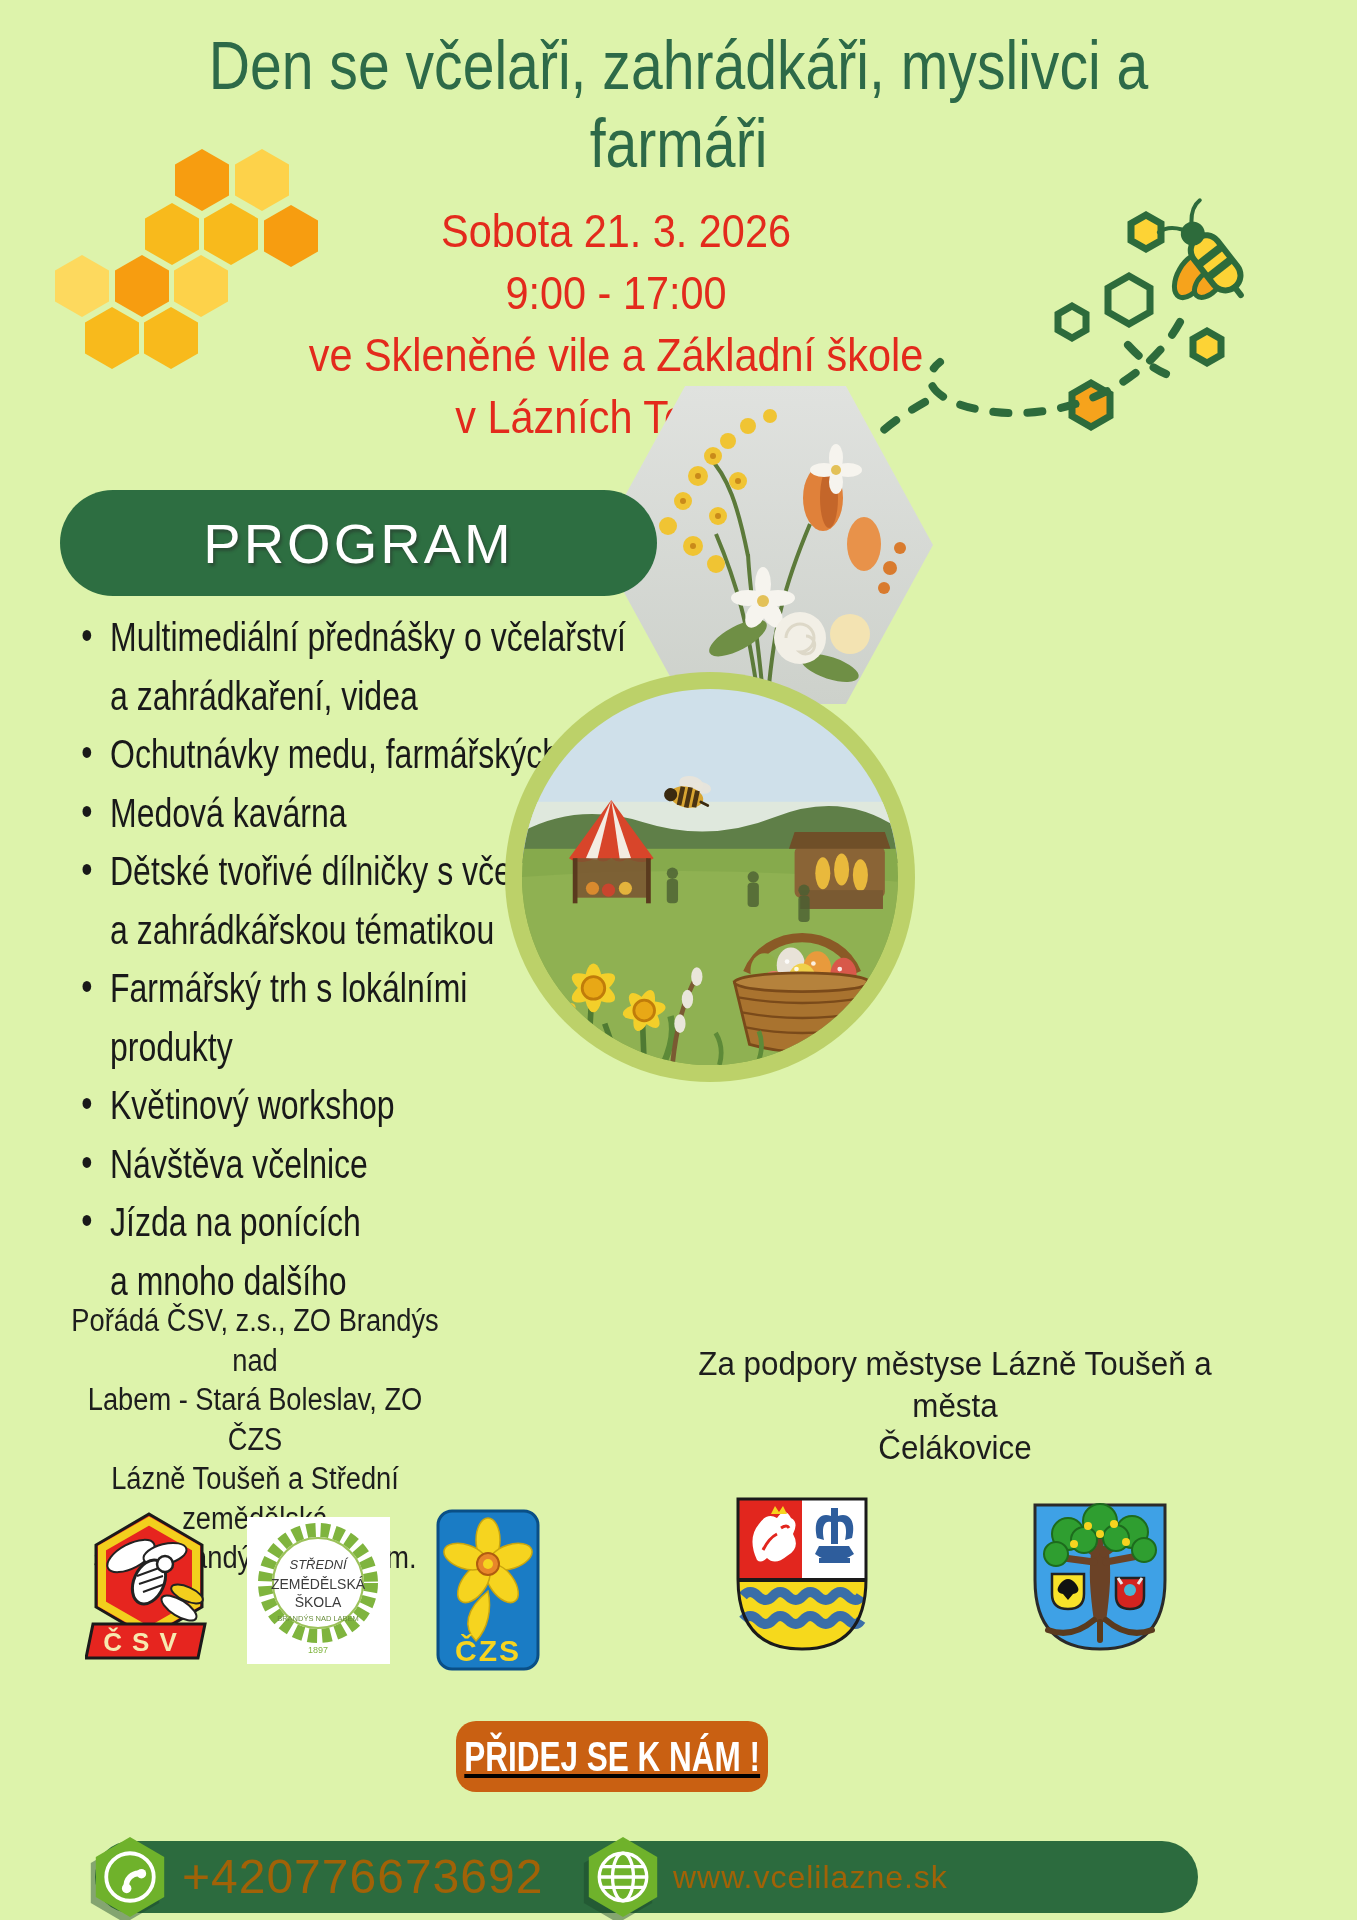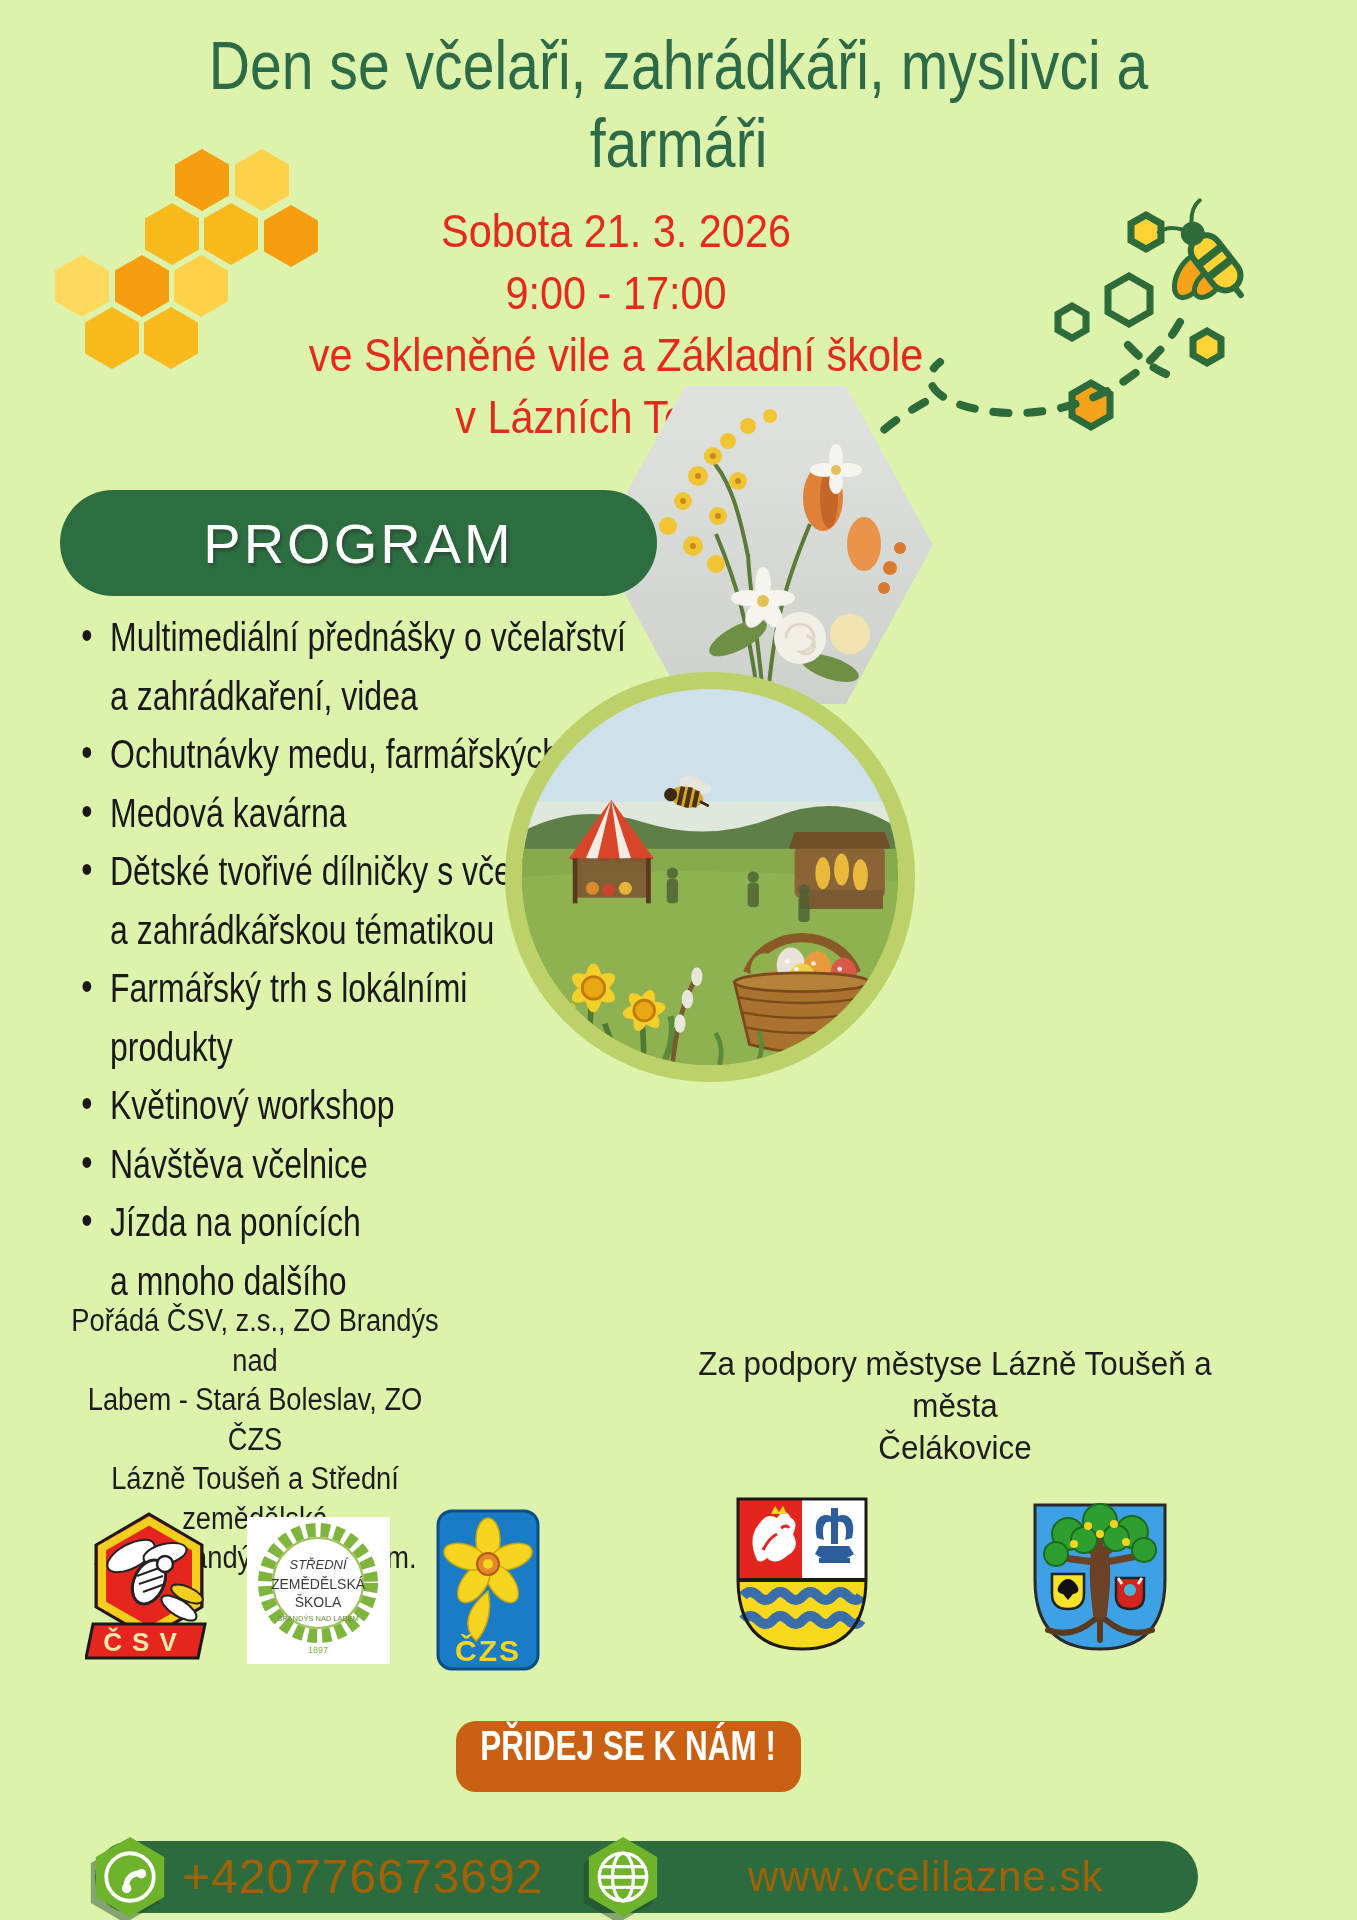--- a/index.html
+++ b/index.html
@@ -26,22 +26,22 @@
   .program-list li::before{content:"\2022";position:absolute;left:-36px;top:-2px;}
   .note{color:#1d1d1d;white-space:pre-line;text-align:center;}
   .organizer{left:30px;top:1301px;width:450px;font-size:31px;line-height:39.5px;transform:scaleX(.88);}
   .support{left:660px;top:1343px;width:590px;font-size:33px;line-height:42px;transform:scaleX(.95);}
   .hex-photo{left:598px;top:386px;width:335px;height:318px;
          clip-path:polygon(26% 0,74% 0,100% 50%,74% 100%,26% 100%,0 50%);
          background:linear-gradient(180deg,#e0e2df,#cdd1cb);}
   .circle-photo{left:505px;top:672px;width:410px;height:410px;border-radius:50%;
          background:#bcd169;display:flex;align-items:center;justify-content:center;}
   .circle-inner{width:376px;height:376px;border-radius:50%;overflow:hidden;position:relative;}
-  .cta{left:456px;top:1721px;width:345px;height:71px;border-radius:20px;background:var(--cta-orange);
-       display:flex;justify-content:center;border:none;cursor:pointer;}
+  .cta{left:456px;top:1721px;width:312px;height:71px;border-radius:20px;background:var(--cta-orange);
+       display:flex;align-items:center;justify-content:center;border:none;cursor:pointer;text-decoration:underline;}
   .cta span{color:#fff;font-size:42px;font-weight:bold;white-space:nowrap;transform:scaleX(.75);}
   .footer-bar{left:95px;top:1841px;width:1103px;height:72px;border-radius:36px;
        background:var(--footer-green);}
   .footer-text{color:#a16207;font-size:48px;line-height:72px;letter-spacing:1px;}
   .f-hex{filter:drop-shadow(-5px 6px 0 rgba(25,70,40,.45));}
   svg{display:block;}
 </style>
 </head>
 <body>
 
@@ -413,13 +413,13 @@
 <div class="abs footer-text" style="left:182px;top:1841px;height:72px">+420776673692</div>
 
 <svg class="abs f-hex" style="left:585px;top:1835px" width="76" height="84" viewBox="-40 -44 80 88">
   <polygon points="0,-42 36,-21 36,21 0,42 -36,21 -36,-21" fill="#6fb22b"></polygon>
   <g stroke="#fff" stroke-width="3.5" fill="none">
     <circle r="25"></circle>
     <ellipse rx="11" ry="25"></ellipse>
     <path d="M-25,0 H25 M-22,-11 H22 M-22,11 H22"></path>
   </g>
 </svg>
-<div class="abs footer-text" style="left:748px;top:1841px;height:60px;font-size:42px">www.vcelilazne.sk</div>
+<div class="abs footer-text" style="left:673px;top:1841px;height:60px;font-size:32px">www.vcelilazne.sk</div>
 
 </body></html>

